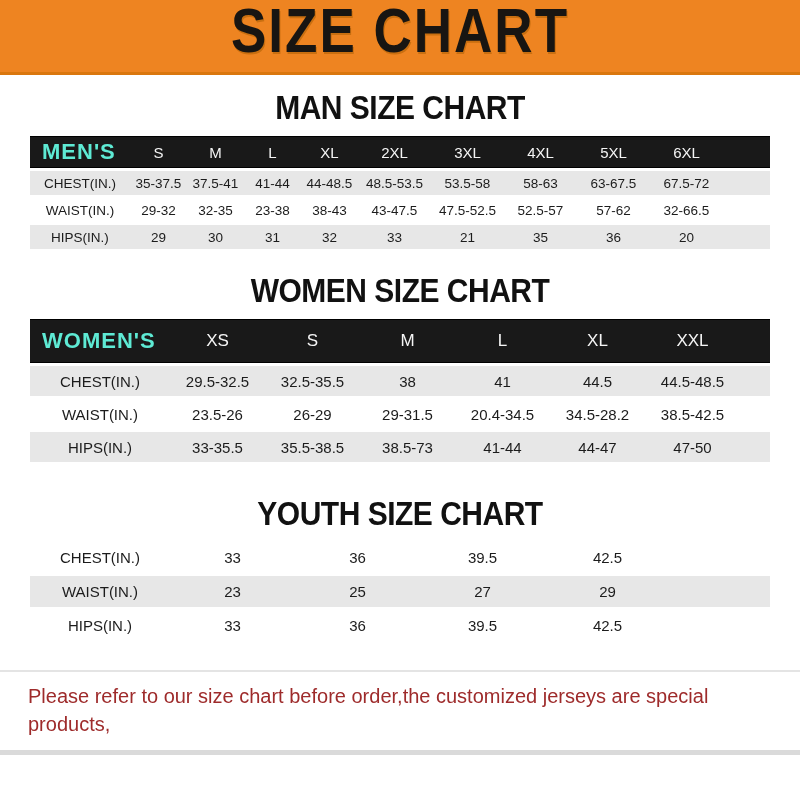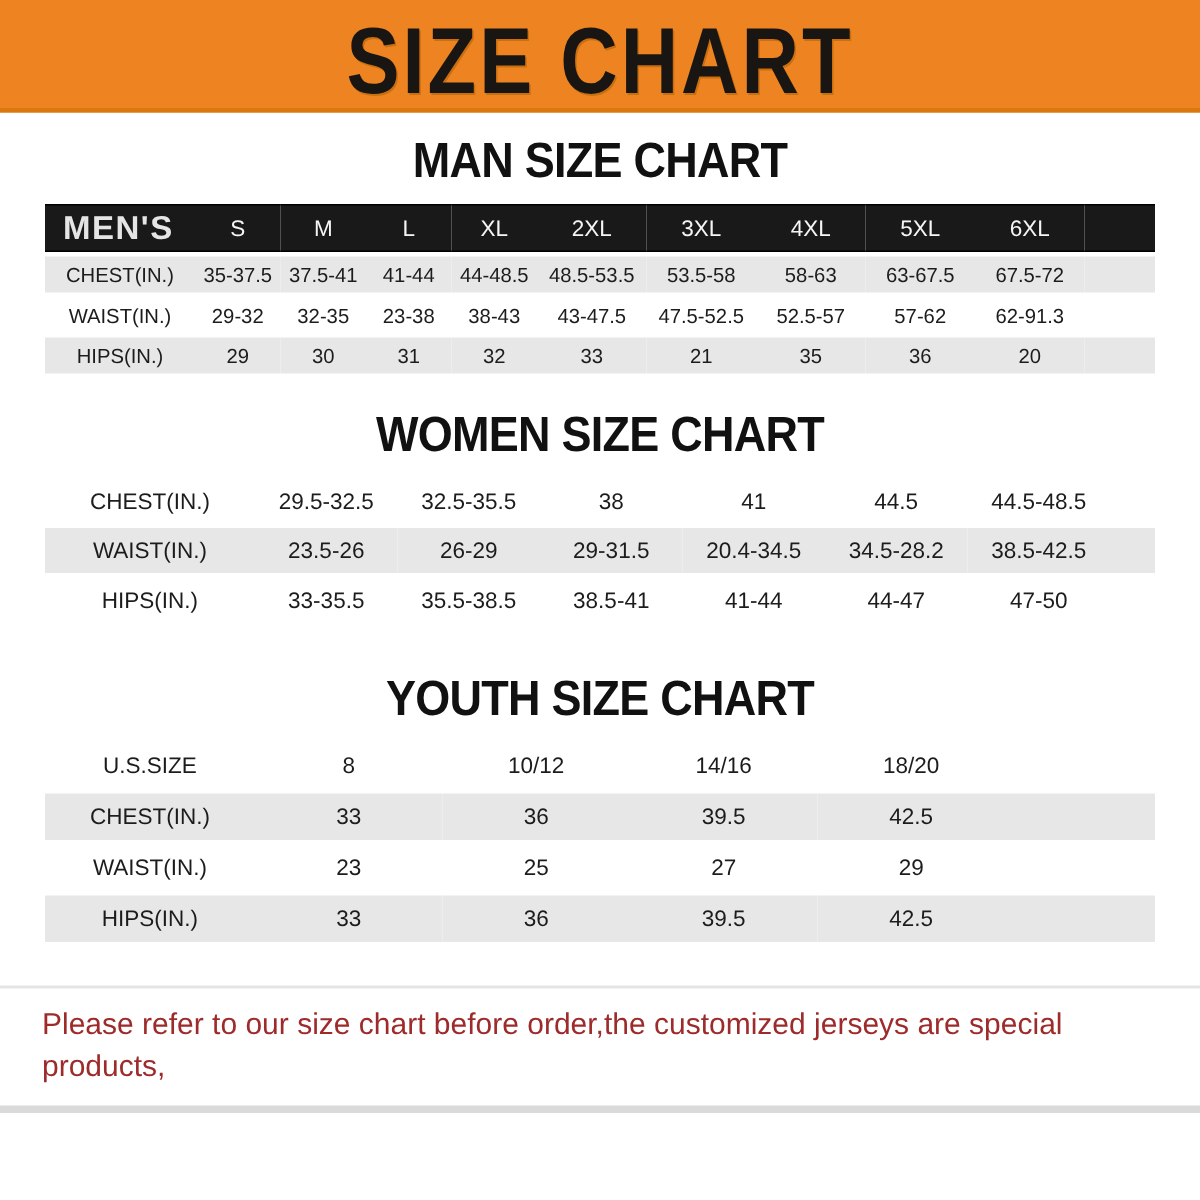--- a/index.html
+++ b/index.html
@@ -8,21 +8,21 @@
     width:800px;height:800px;
     background:#ffffff;
     font-family:"Liberation Sans",sans-serif;
     overflow:hidden;
   }
   
   .banner{
     height:72px;
     background:#ee8421;
     border-bottom:3px solid #da770e;
-    display:flex;align-items:flex-end;justify-content:center;
+    display:flex;align-items:flex-start;justify-content:center;
   }
   .banner-title{
     display:inline-block;
     font-size:53px;
     font-weight:bold;
     color:#181512;
     letter-spacing:2px;
     transform:scaleY(1.18);
     text-shadow:1px 1px 0 #c96f10;
   }
@@ -59,21 +59,21 @@
     color:#f5f5f5;
     font-weight:normal;
     border-top:1px solid #000;
     border-bottom:1px solid #000;
   }
   tr.bar-row th.bar-label{
     text-align:left;
     padding-left:12px;
     font-weight:bold;
     letter-spacing:1px;
-    color:#e5e5e5;
+    color:#5eead4;
   }
   .size-table td{
     color:#1c1c1c;
     background:#ffffff;
   }
   .size-table tr:nth-child(even) td{background:#e7e7e7;}
   
   .men tr.bar-row th{height:30px;font-size:15px;}
   .men tr.bar-row th.bar-label{font-size:22px;}
   .men td{height:24px;font-size:13.5px;}
@@ -150,21 +150,21 @@
         <tr>
           <td class="row-label">WAIST(IN.)</td>
           <td class="row-value">29-32</td>
           <td class="row-value">32-35</td>
           <td class="row-value">23-38</td>
           <td class="row-value">38-43</td>
           <td class="row-value">43-47.5</td>
           <td class="row-value">47.5-52.5</td>
           <td class="row-value">52.5-57</td>
           <td class="row-value">57-62</td>
-          <td class="row-value">62-91.3</td>
+          <td class="row-value">32-66.5</td>
           <td class="spacer"></td>
         </tr>
         <tr>
           <td class="row-label">HIPS(IN.)</td>
           <td class="row-value">29</td>
           <td class="row-value">30</td>
           <td class="row-value">31</td>
           <td class="row-value">32</td>
           <td class="row-value">33</td>
           <td class="row-value">21</td>
@@ -182,20 +182,30 @@
       <col style="width:140px">
       <col style="width:95px">
         <col style="width:95px">
         <col style="width:95px">
         <col style="width:95px">
         <col style="width:95px">
         <col style="width:95px">
       <col>
     </colgroup>
     <tbody>
+        <tr class="bar-row">
+          <th class="bar-label">WOMEN'S</th>
+          <th class="bar-size">XS</th>
+          <th class="bar-size">S</th>
+          <th class="bar-size">M</th>
+          <th class="bar-size">L</th>
+          <th class="bar-size">XL</th>
+          <th class="bar-size">XXL</th>
+          <th class="spacer"></th>
+        </tr>
         <tr>
           <td class="row-label">CHEST(IN.)</td>
           <td class="row-value">29.5-32.5</td>
           <td class="row-value">32.5-35.5</td>
           <td class="row-value">38</td>
           <td class="row-value">41</td>
           <td class="row-value">44.5</td>
           <td class="row-value">44.5-48.5</td>
           <td class="spacer"></td>
         </tr>
@@ -206,49 +216,41 @@
           <td class="row-value">29-31.5</td>
           <td class="row-value">20.4-34.5</td>
           <td class="row-value">34.5-28.2</td>
           <td class="row-value">38.5-42.5</td>
           <td class="spacer"></td>
         </tr>
         <tr>
           <td class="row-label">HIPS(IN.)</td>
           <td class="row-value">33-35.5</td>
           <td class="row-value">35.5-38.5</td>
-          <td class="row-value">38.5-41</td>
+          <td class="row-value">38.5-73</td>
           <td class="row-value">41-44</td>
           <td class="row-value">44-47</td>
           <td class="row-value">47-50</td>
           <td class="spacer"></td>
         </tr>
       </tbody>
   </table>
 
   <h2 class="section-heading heading-youth">YOUTH SIZE CHART</h2>
   <table class="size-table youth">
     <colgroup>
       <col style="width:140px">
       <col style="width:125px">
         <col style="width:125px">
         <col style="width:125px">
         <col style="width:125px">
       <col>
     </colgroup>
     <tbody>
         <tr>
-          <td class="row-label">U.S.SIZE</td>
-          <td class="row-value">8</td>
-          <td class="row-value">10/12</td>
-          <td class="row-value">14/16</td>
-          <td class="row-value">18/20</td>
-          <td class="spacer"></td>
-        </tr>
-        <tr>
           <td class="row-label">CHEST(IN.)</td>
           <td class="row-value">33</td>
           <td class="row-value">36</td>
           <td class="row-value">39.5</td>
           <td class="row-value">42.5</td>
           <td class="spacer"></td>
         </tr>
         <tr>
           <td class="row-label">WAIST(IN.)</td>
           <td class="row-value">23</td>

